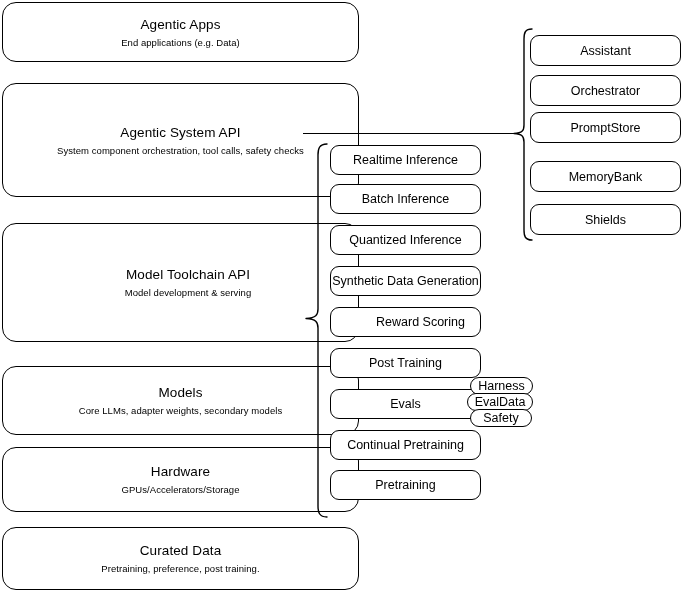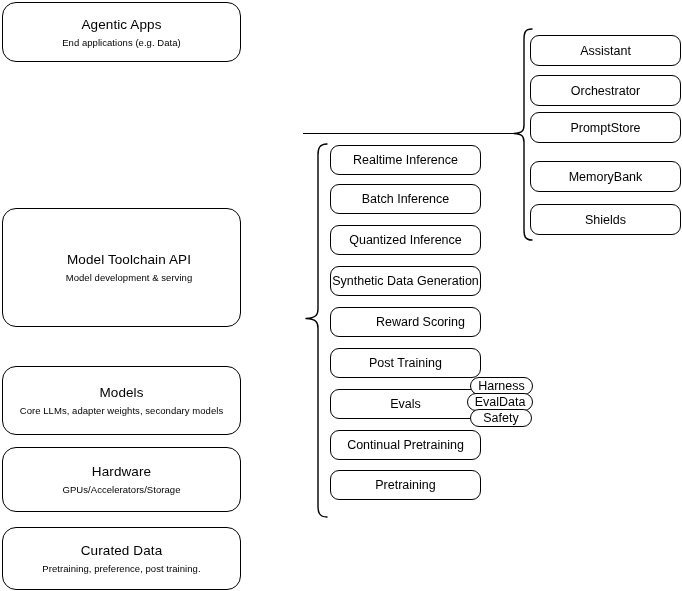--- a/index.html
+++ b/index.html
@@ -29,21 +29,21 @@
     flex-direction: column;
     align-items: center;
     justify-content: center;
     text-align: center;
     color: #000000;
   }
 
   
   .layer {
     left: 2px;
-    width: 239px;
+    width: 357px;
     border-radius: 14px;
   }
   .layer .title {
     font-size: 13.5px;
     line-height: 17px;
     letter-spacing: 0.1px;
   }
   .layer .subtitle {
     font-size: 9.5px;
     line-height: 13px;
@@ -101,22 +101,26 @@
 </head>
 <body>
 
 <div id="canvas">
 
   <div class="box layer" style="top:2px;  height:60px;">
     <div class="title">Agentic Apps</div>
     <div class="subtitle">End applications (e.g. Data)</div>
   </div>
 
-
-  <div class="box layer" style="top:208px; height:119px;padding-left:15px;">
+  <div class="box layer" style="top:83px; height:114px;">
+    <div class="title">Agentic System API</div>
+    <div class="subtitle">System component orchestration, tool calls, safety checks</div>
+  </div>
+
+  <div class="box layer" style="top:223px; height:119px;padding-left:15px;">
     <div class="title">Model Toolchain API</div>
     <div class="subtitle">Model development &amp; serving</div>
   </div>
 
   <div class="box layer" style="top:366px; height:69px;">
     <div class="title">Models</div>
     <div class="subtitle">Core LLMs, adapter weights, secondary models</div>
   </div>
 
   <div class="box layer" style="top:447px; height:65px;">

